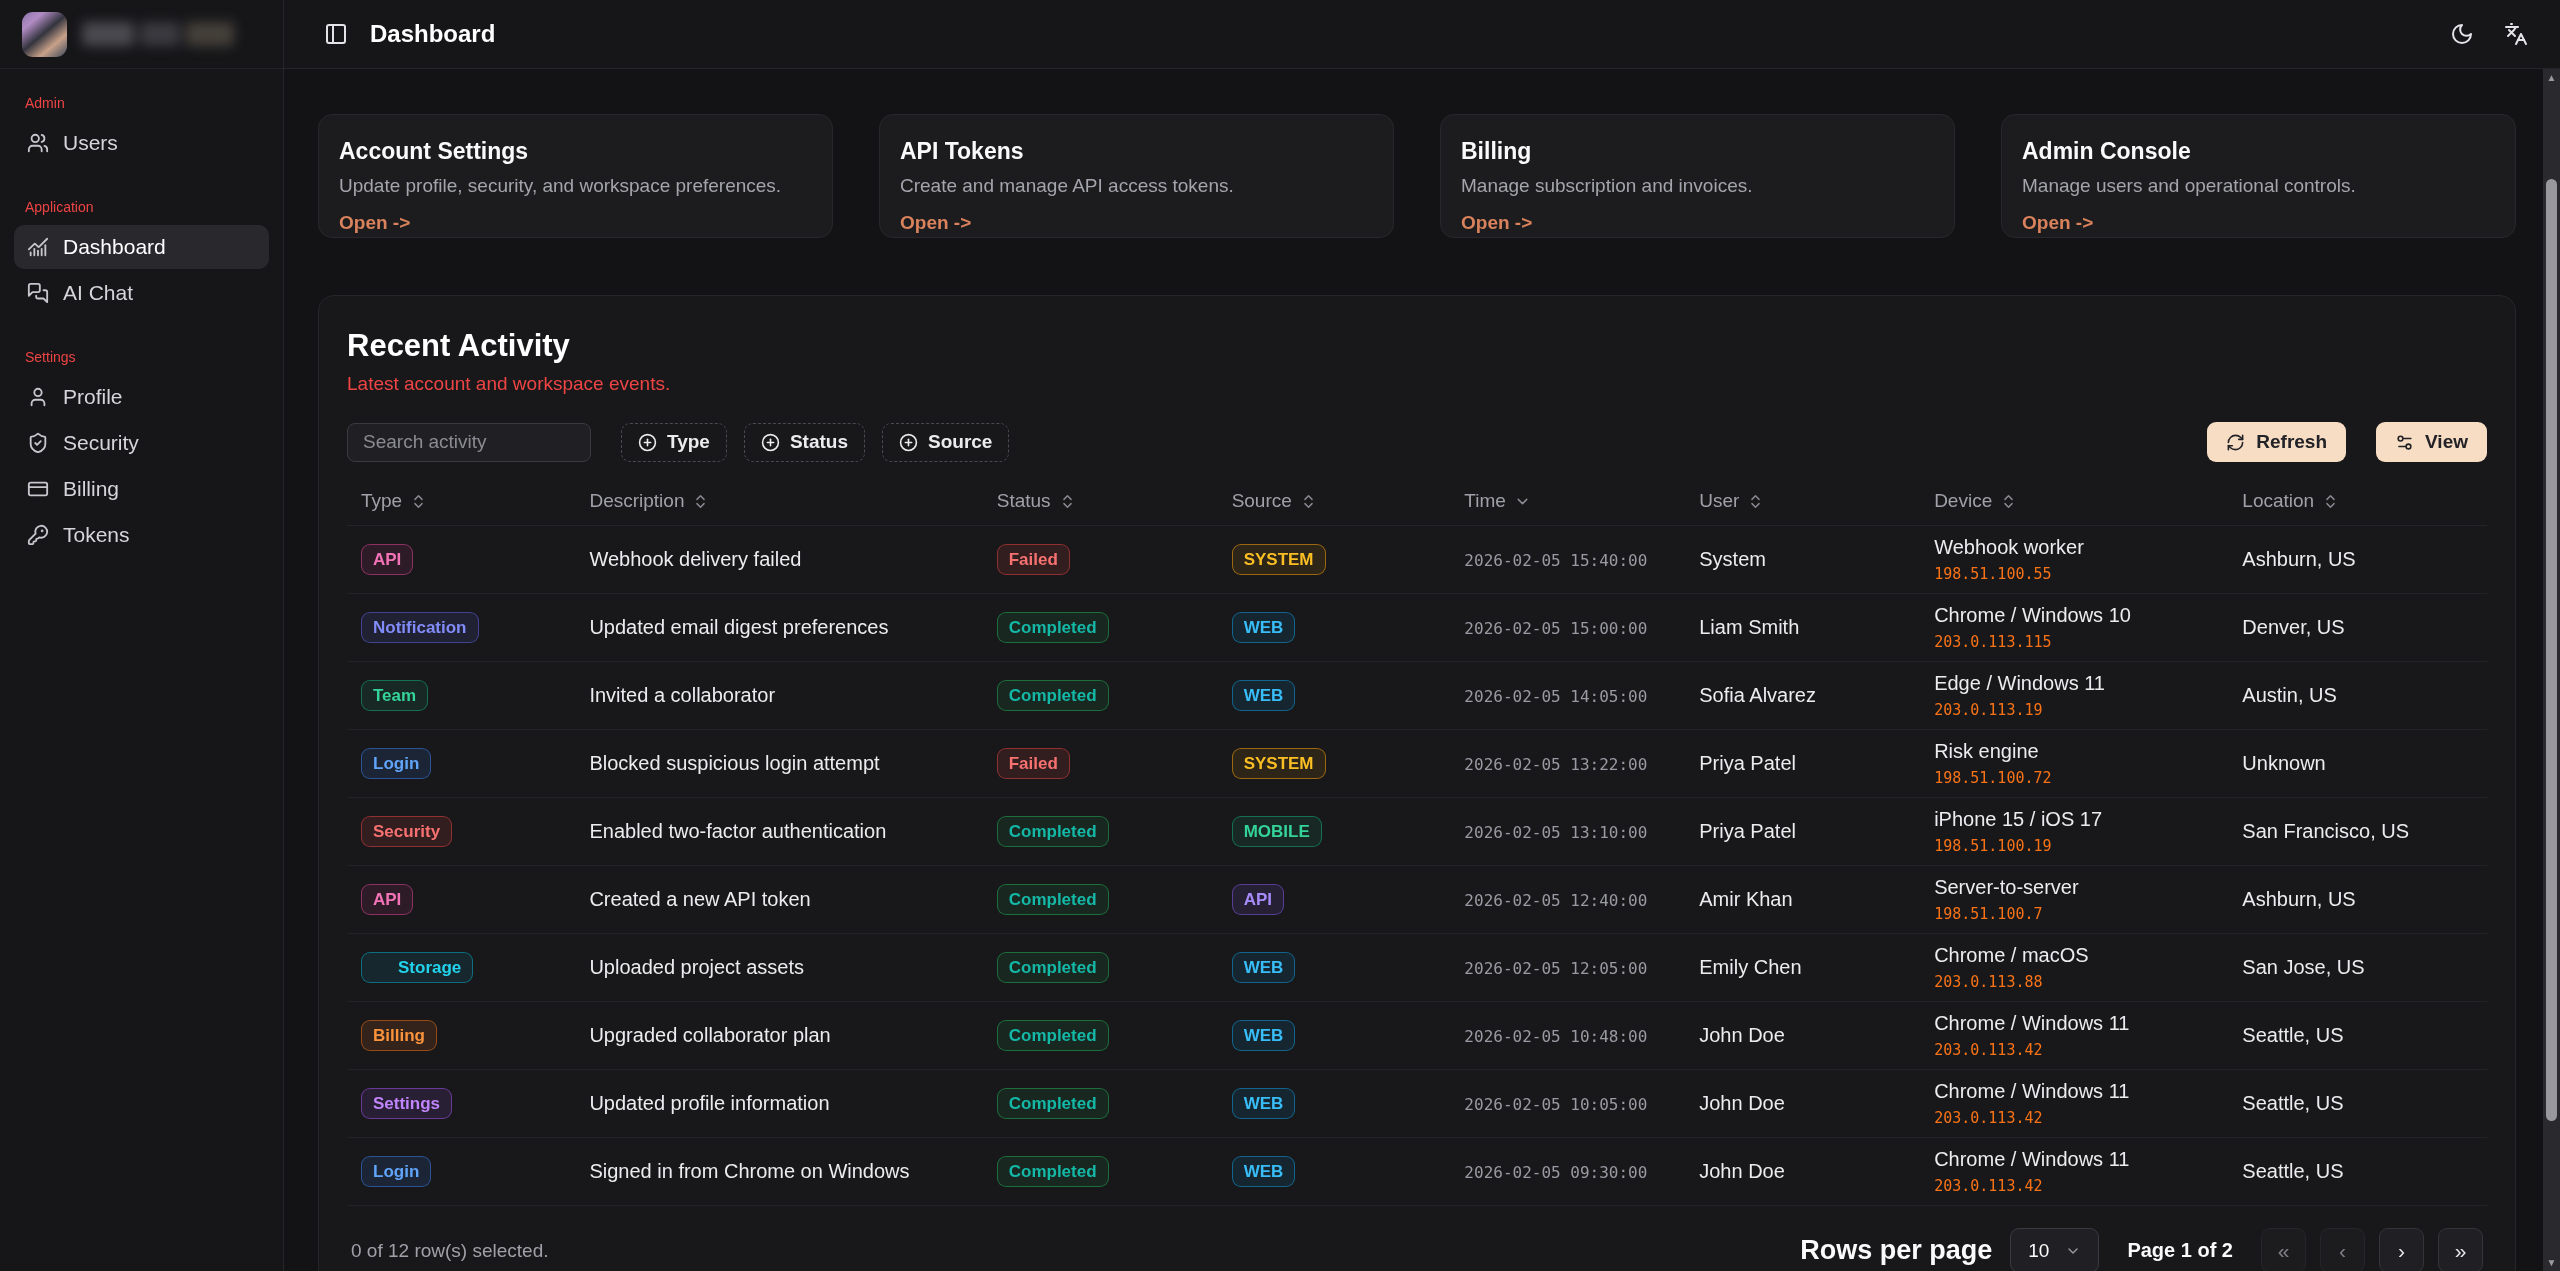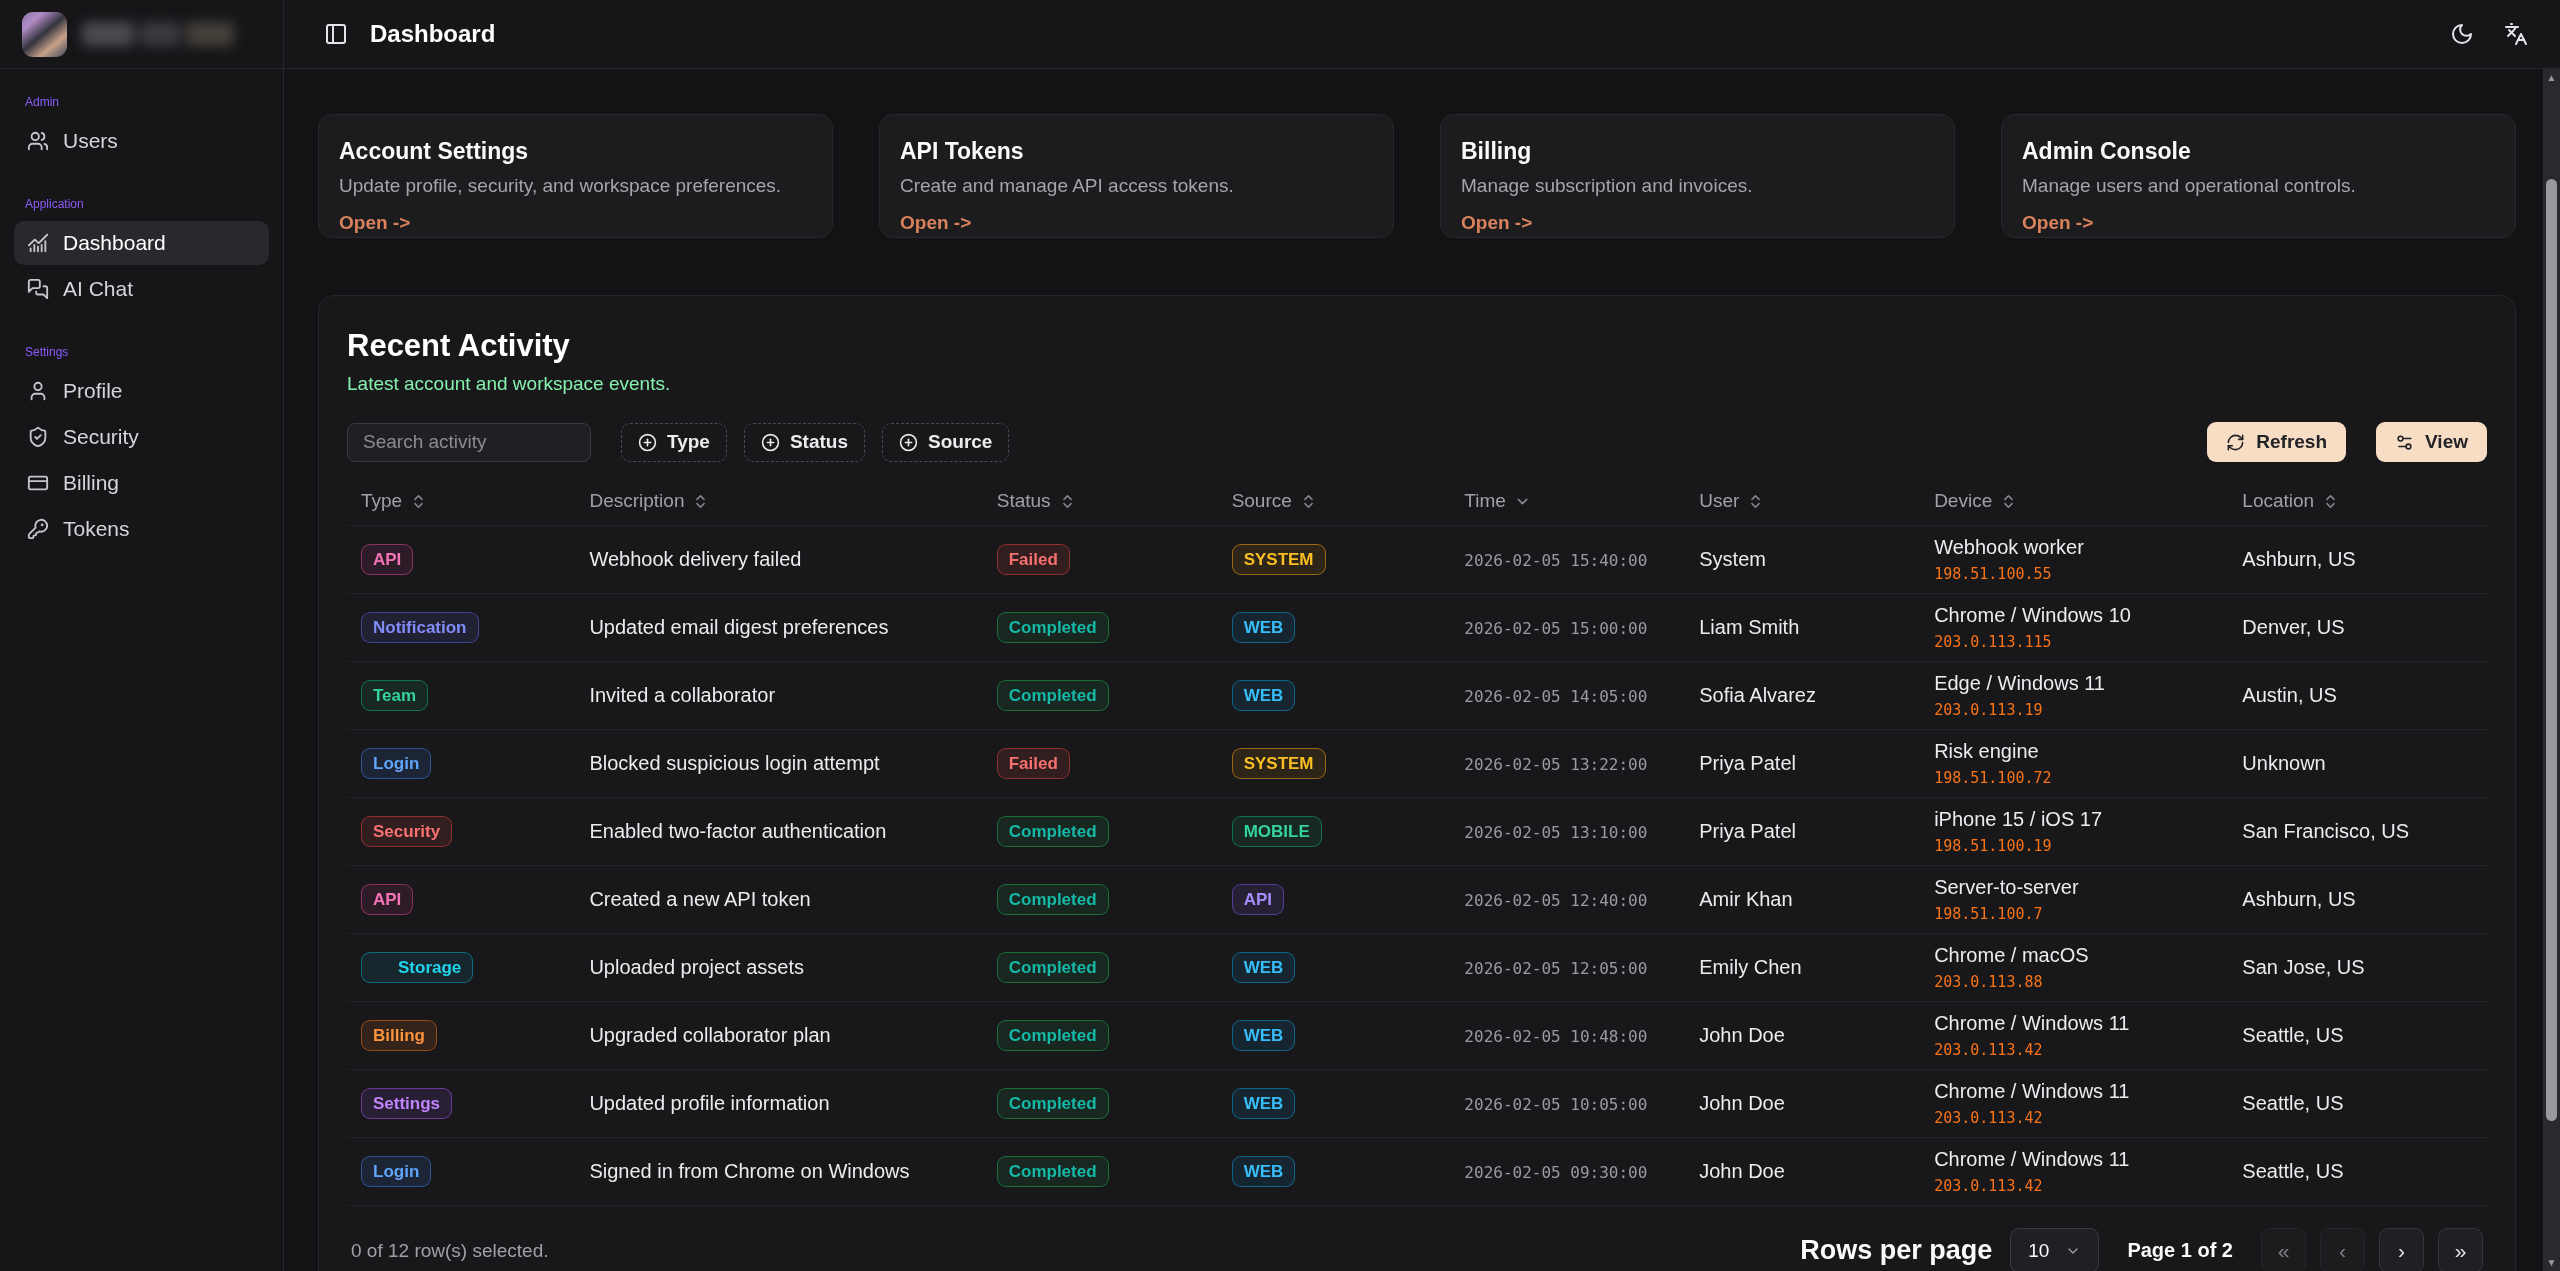--- a/index.html
+++ b/index.html
@@ -13,21 +13,21 @@
   .sidebar-header { height:69px; flex:none; display:flex; align-items:center; gap:15px;
                     padding:0 22px; border-bottom:1px solid #222226; }
   .avatar { width:45px; height:45px; border-radius:11px; flex:none; overflow:hidden;
             background:linear-gradient(140deg,#8a74ab 0%,#b28cc4 22%,#33343e 48%,#c9a189 72%,#39475a 100%); }
   .user-blur { display:flex; gap:6px; filter:blur(6px); }
   .user-blur span { display:inline-block; height:24px; border-radius:4px; }
   .user-blur span:nth-child(1){ width:52px; background:#4a4a50; }
   .user-blur span:nth-child(2){ width:40px; background:#3a3a40; }
   .user-blur span:nth-child(3){ width:48px; background:#45403a; }
   .side-nav { padding:14px 14px 0; }
-  .side-label { color:#8b5cf6; font-size:12px; padding:12px 11px 8px; }
+  .side-label { color:#ef4444; font-size:14px; padding:12px 11px 8px; }
   .side-section { margin-bottom:22px; }
   .side-item { display:flex; align-items:center; gap:14px; padding:10px 13px; margin:2px 0;
                border-radius:10px; font-size:21px; color:#d6d6da; cursor:pointer; }
   .side-item.active { background:#28282d; color:#ffffff; }
   .side-item svg { width:22px; height:22px; flex:none; }
 
   
   .main { flex:1; min-width:0; display:flex; flex-direction:column; position:relative; }
   .topbar { height:69px; flex:none; display:flex; align-items:center; padding:0 26px 0 34px;
             background:#161619; border-bottom:1px solid #26262a; }
@@ -45,21 +45,21 @@
           height:124px; padding:23px 20px; }
   .card-title { font-size:23px; font-weight:700; color:#fafafa; }
   .card-desc { font-size:19px; color:#a4a4ac; margin-top:10px; }
   .card-link { font-size:19px; font-weight:700; color:#d9825c; margin-top:15px;
                display:inline-block; cursor:pointer; }
 
   
   .panel { margin-top:57px; height:1007px; background:#18181b; border:1px solid #26262a;
            border-radius:16px; padding:32px 28px 24px; }
   .panel-title { font-size:31px; font-weight:700; color:#fff; }
-  .panel-sub { font-size:19px; color:#86efac; margin-top:9px; }
+  .panel-sub { font-size:19px; color:#ef4444; margin-top:9px; }
   .controls { display:flex; align-items:center; gap:30px; margin-top:27px; }
   .search { width:244px; height:39px; background:#202024; border:1px solid #3a3a41;
             border-radius:8px; color:#e4e4e7; font-size:19px; padding:0 15px;
             font-family:"Liberation Sans", sans-serif; outline:none; }
   .search::placeholder { color:#8b8b93; }
   .filter-btn { display:inline-flex; align-items:center; gap:10px; height:39px; padding:0 16px;
                 border:1.5px dashed #4a4a52; border-radius:9px; background:transparent;
                 color:#ececef; font-size:19px; font-weight:700; cursor:pointer;
                 font-family:"Liberation Sans", sans-serif; }
   .filter-btn svg { width:19px; height:19px; }

